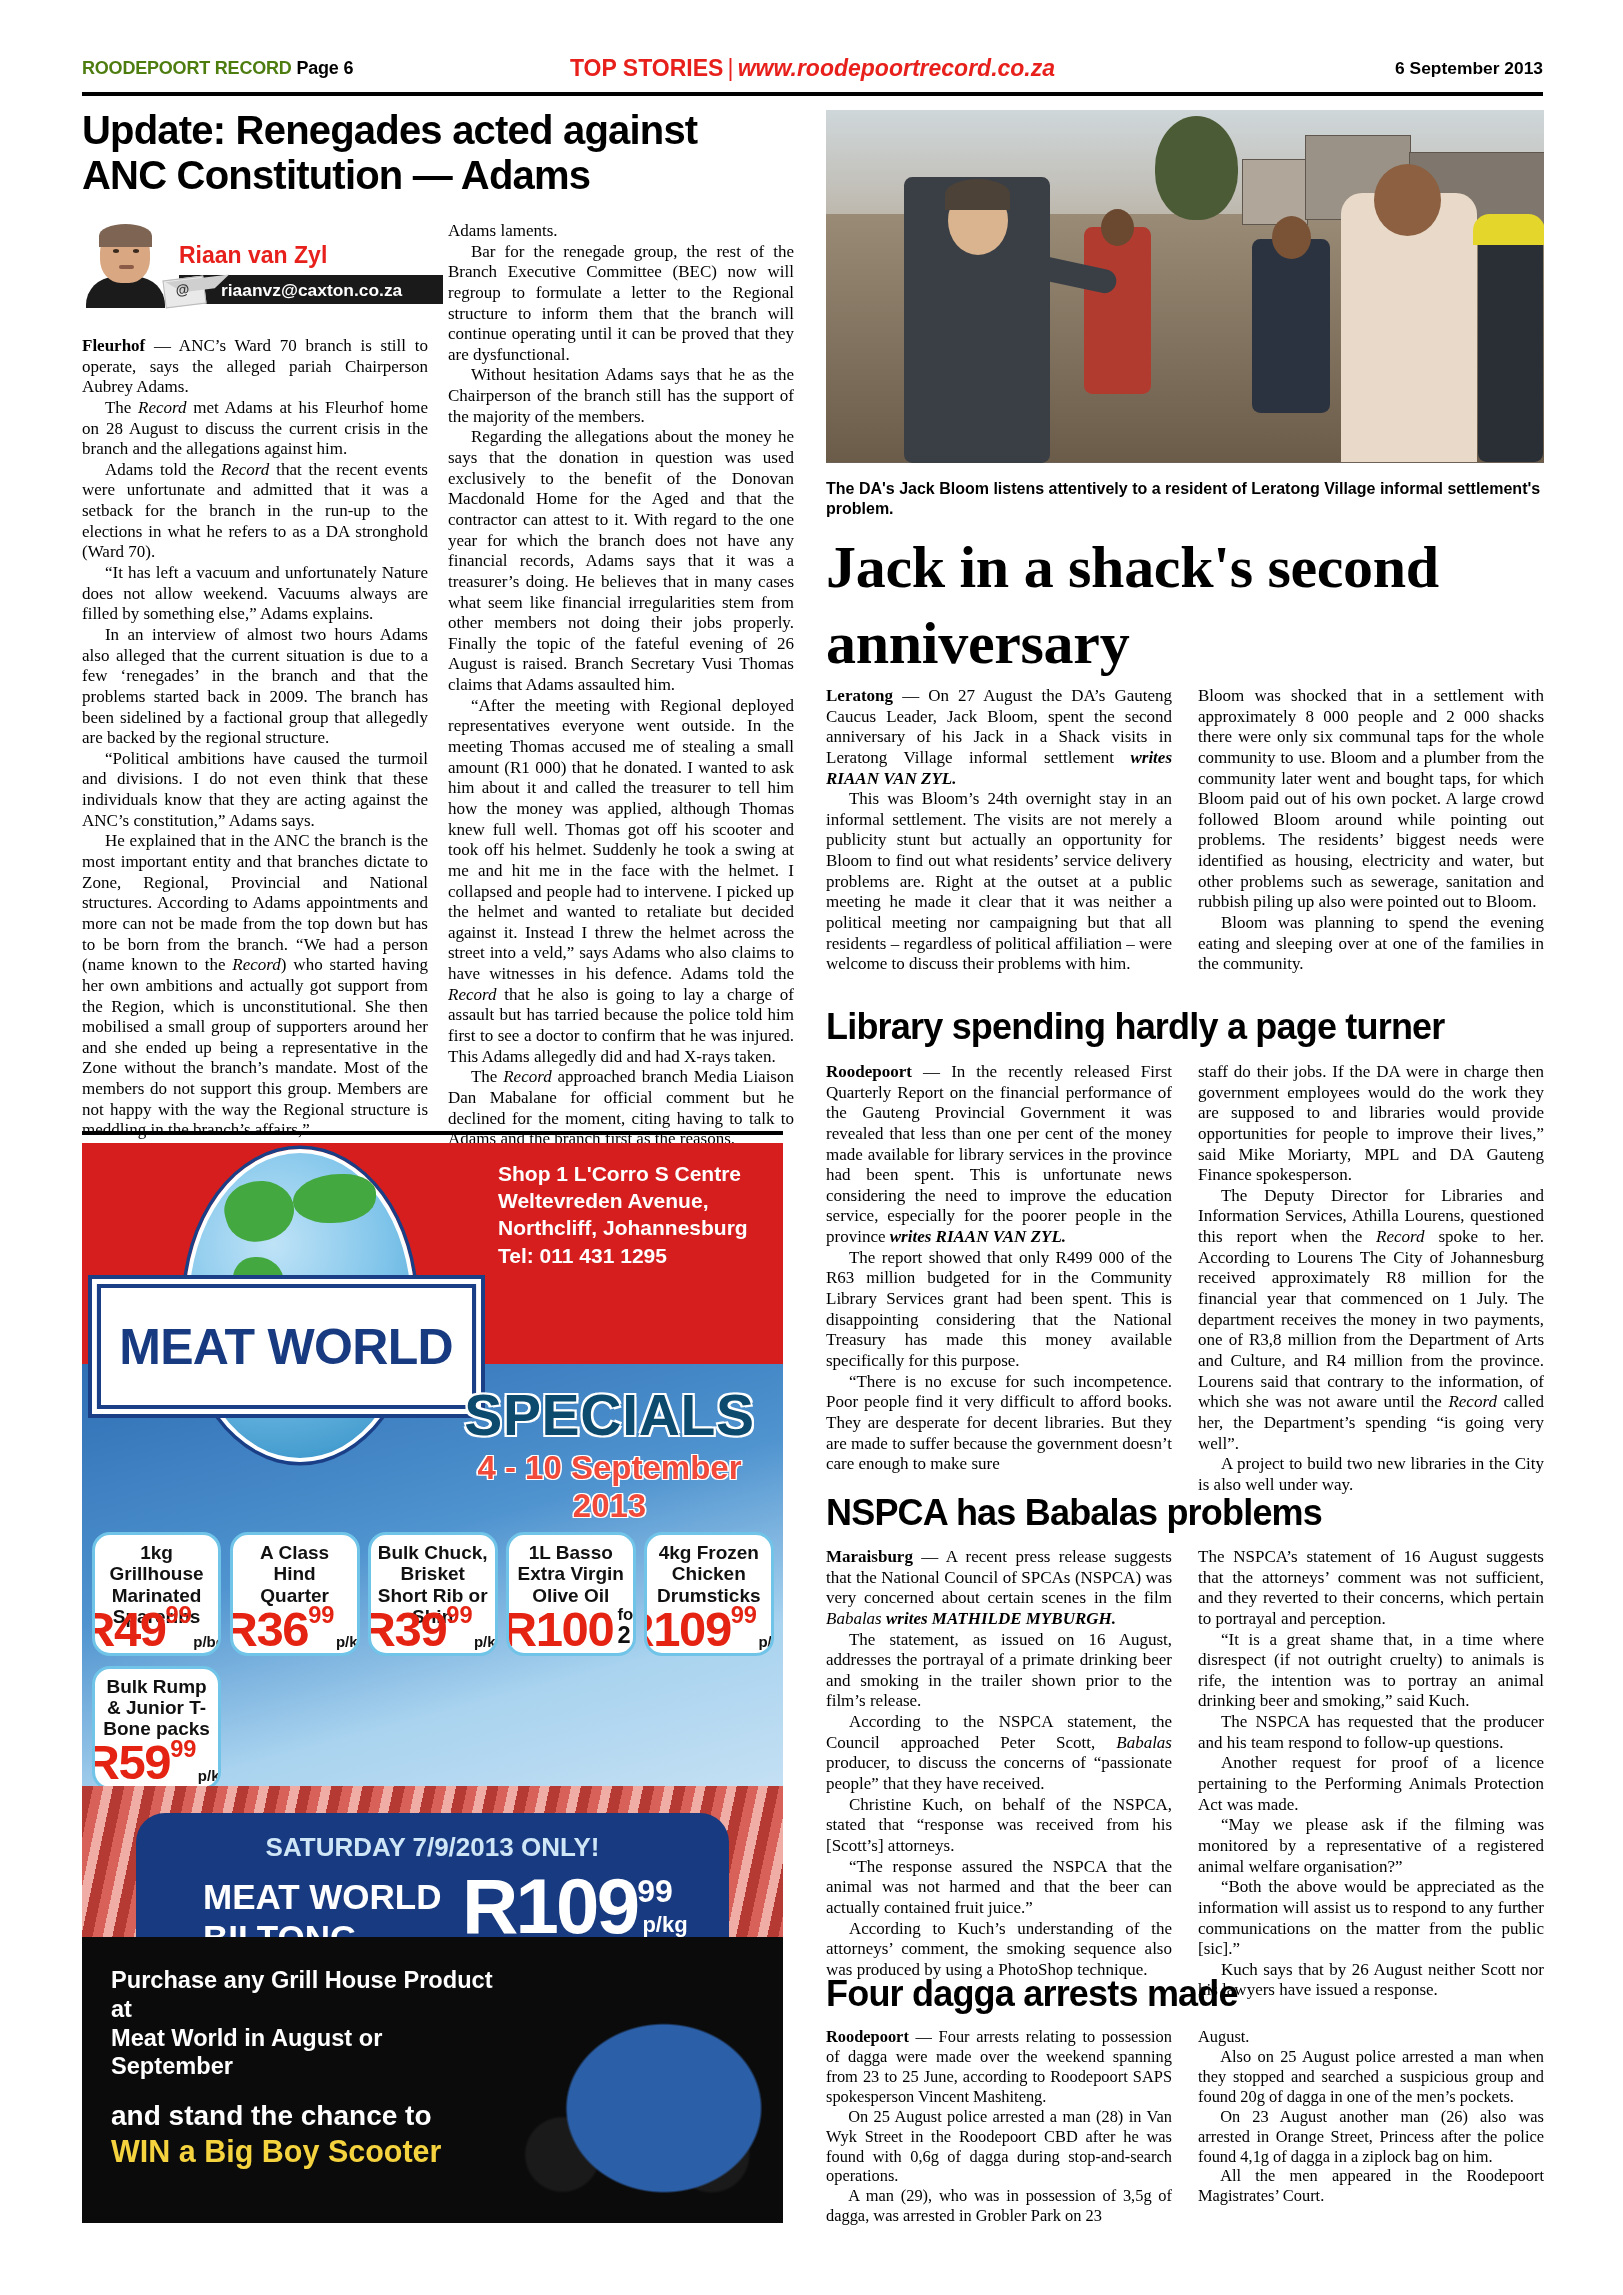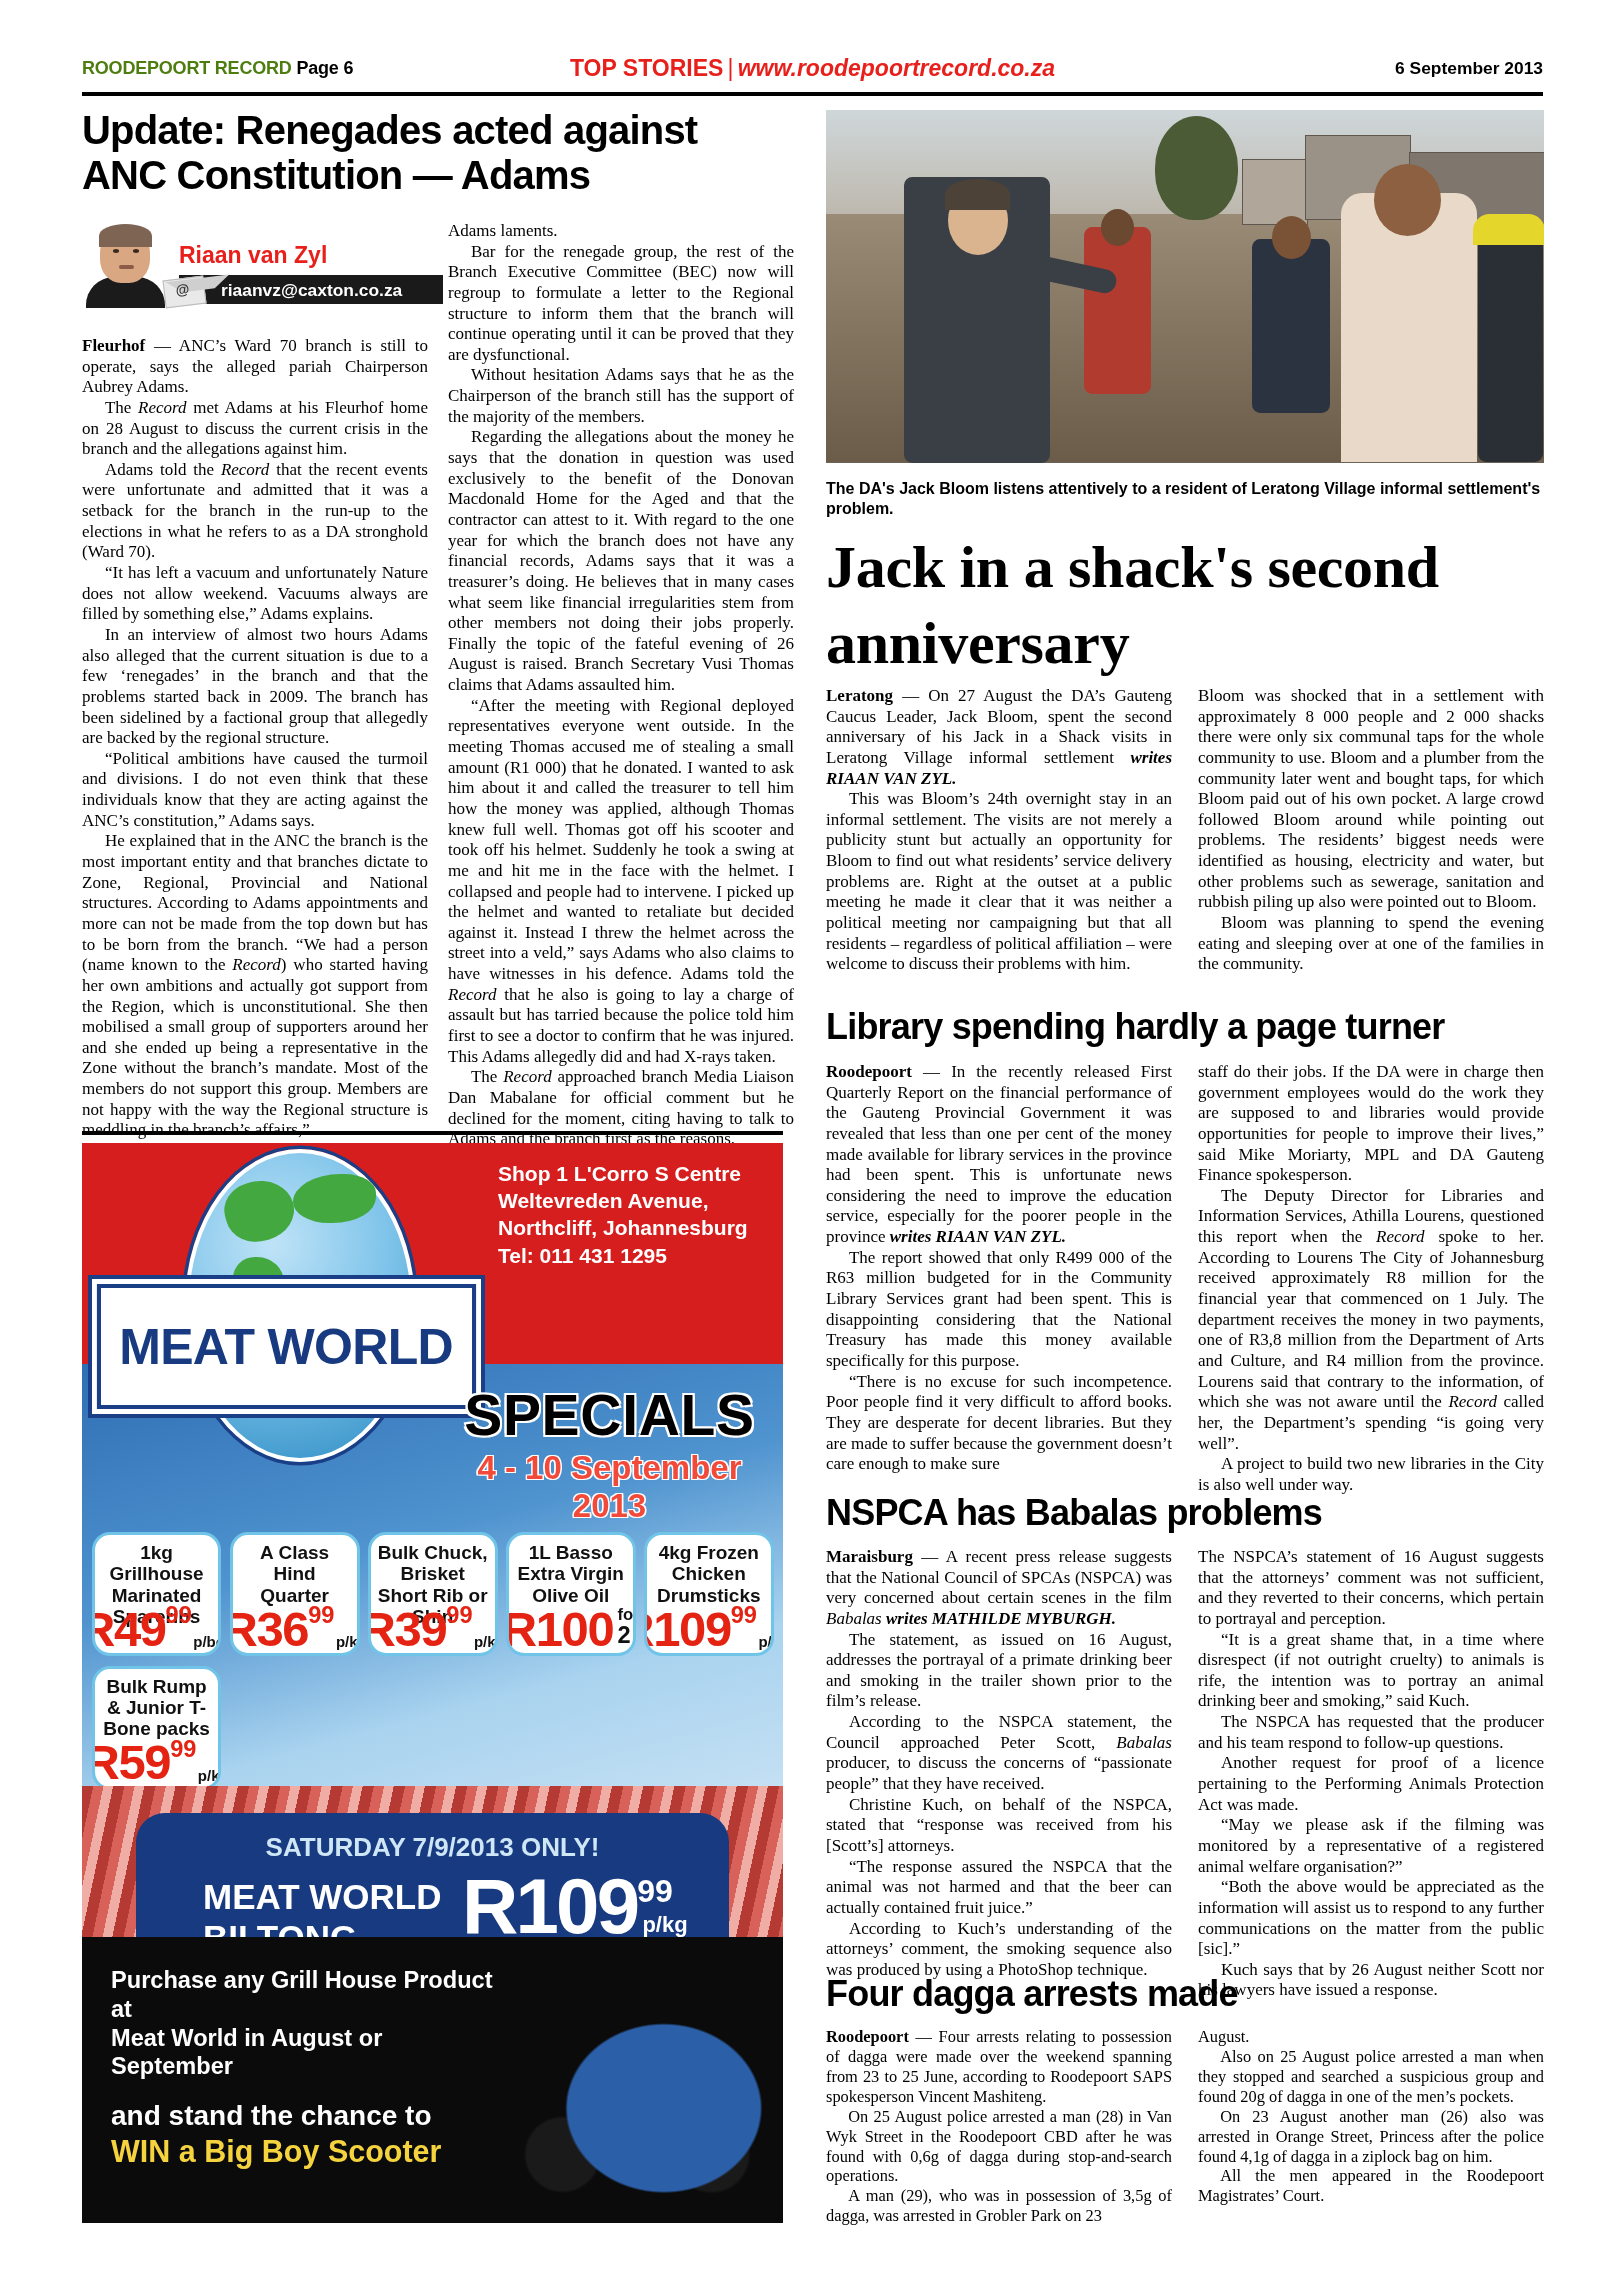--- a/index.html
+++ b/index.html
@@ -143,21 +143,21 @@
   }
   .ad-body{
     position:absolute;left:0;top:221px;width:701px;height:555px;
     background:linear-gradient(165deg,#2f6fb5 0%,#4f93cf 35%,#a9d3ef 60%,#d9eaf7 100%);
   }
   .ad-specials{
     position:absolute;left:361px;top:239px;width:333px;text-align:center;
   }
   .ad-specials .s1{
     font-family:"Liberation Sans",sans-serif;font-weight:bold;font-size:57px;
-    color:#000000;letter-spacing:0.7px;
+    color:#0c4a6e;letter-spacing:0.7px;
     text-shadow:2.1px 2.1px 0 #fff,-2.1px -2.1px 0 #fff,2.1px -2.1px 0 #fff,-2.1px 2.1px 0 #fff;
   }
   .ad-specials .s2{
     font-family:"Liberation Sans",sans-serif;font-weight:bold;font-size:33px;
     color:#f24a3a;margin-top:1.4px;
     text-shadow:1.4px 1.4px 0 #fff,-1.4px -1.4px 0 #fff,1.4px -1.4px 0 #fff,-1.4px 1.4px 0 #fff;
   }
   .prod-grid{
     position:absolute;left:9.7px;top:389px;width:682px;
     display:grid;grid-template-columns:repeat(5,1fr);gap:9.7px 8.3px;

